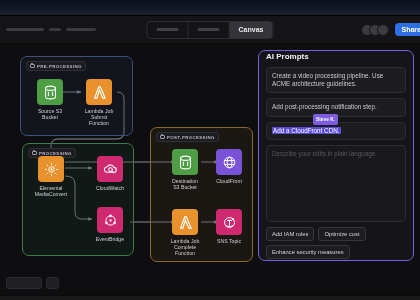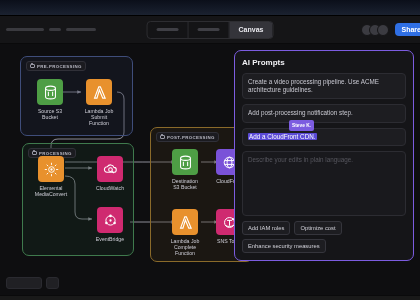--- a/index.html
+++ b/index.html
@@ -115,25 +115,25 @@
   .c-lambda    { background:#e8912d; }
   .c-media     { background:#e8912d; }
   .c-cloudwatch{ background:#cf2a70; }
   .c-eventbr   { background:#cf2a70; }
   .c-sns       { background:#cf2a70; }
   .c-cloudfront{ background:#7a52d8; }
 
   
   .ai-panel {
     position:absolute; right:6px; top:6px; bottom:34px;
-    width:180px;
+    width:156px;
     background:#151518;
     border:1px solid #7c5ce0;
     border-radius:7px;
-    padding:7px 7px;
+    padding:1px 7px;
     display:flex; flex-direction:column;
     overflow:hidden;
   }
   .ai-title { font-size:8px; font-weight:bold; color:#f0f0f4; margin-bottom:6px; }
   .prompt {
     background:#1d1d21; border:1px solid #2c2c32; border-radius:4px;
     font-size:6.3px; line-height:8.2px; color:#c9c9d2;
     padding:4px 5px; margin-bottom:5px;
   }
   .prompt-sel { position:relative; }

